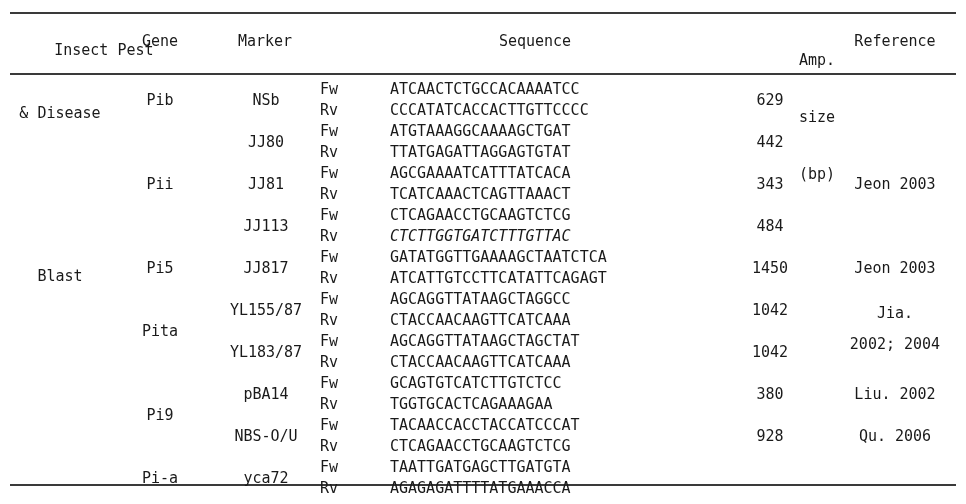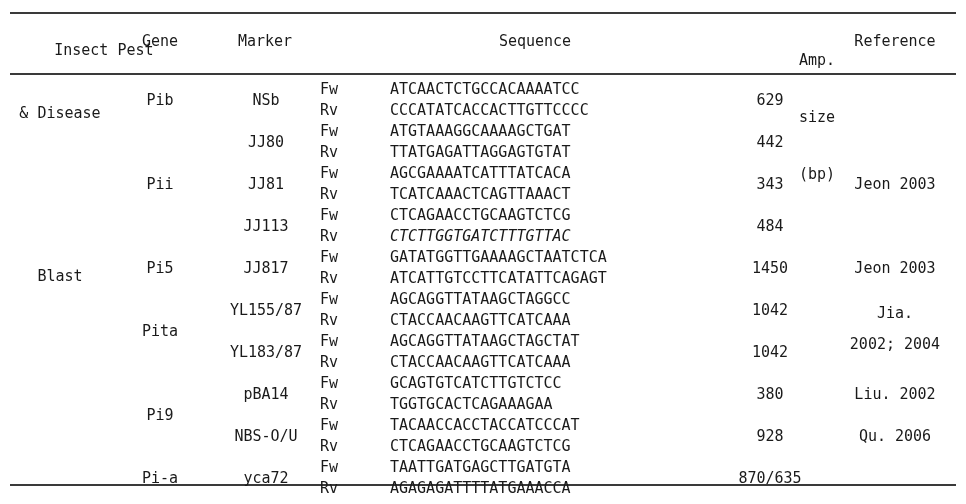--- a/index.html
+++ b/index.html
@@ -218,21 +218,20 @@
       <div class="span-cell c-amp" style="top: 352.5px;">928</div>
       <div class="prow" style="top: 384px;">
         <div class="cell c-dir" style="top: 0px;">Fw</div>
         <div class="cell c-seq" style="top: 0px;">TAATTGATGAGCTTGATGTA</div>
       </div>
       <div class="prow" style="top: 405px;">
         <div class="cell c-dir" style="top: 0px;">Rv</div>
         <div class="cell c-seq" style="top: 0px;">AGAGAGATTTTATGAAACCA</div>
       </div>
       <div class="span-cell c-marker" style="top: 394.5px;">yca72</div>
-      <div class="span-cell c-amp" style="top: 394.5px;">870/635</div>
       <div class="span-cell c-gene" style="top: 16.5px;">Pib</div>
       <div class="span-cell c-gene" style="top: 100.5px;">Pii</div>
       <div class="span-cell c-gene" style="top: 184.5px;">Pi5</div>
       <div class="span-cell c-gene" style="top: 247.5px;">Pita</div>
       <div class="span-cell c-gene" style="top: 331.5px;">Pi9</div>
       <div class="span-cell c-pest" style="top: 192.5px;">Blast</div>
       <div class="span-cell c-gene" style="top: 394.5px;">Pi-a</div>
       <div class="span-cell c-ref" style="top: 100.5px;">Jeon 2003</div>
       <div class="span-cell c-ref" style="top: 184.5px;">Jeon 2003</div>
       <div class="span-cell c-ref" style="top: 229.5px;">Jia.</div>

